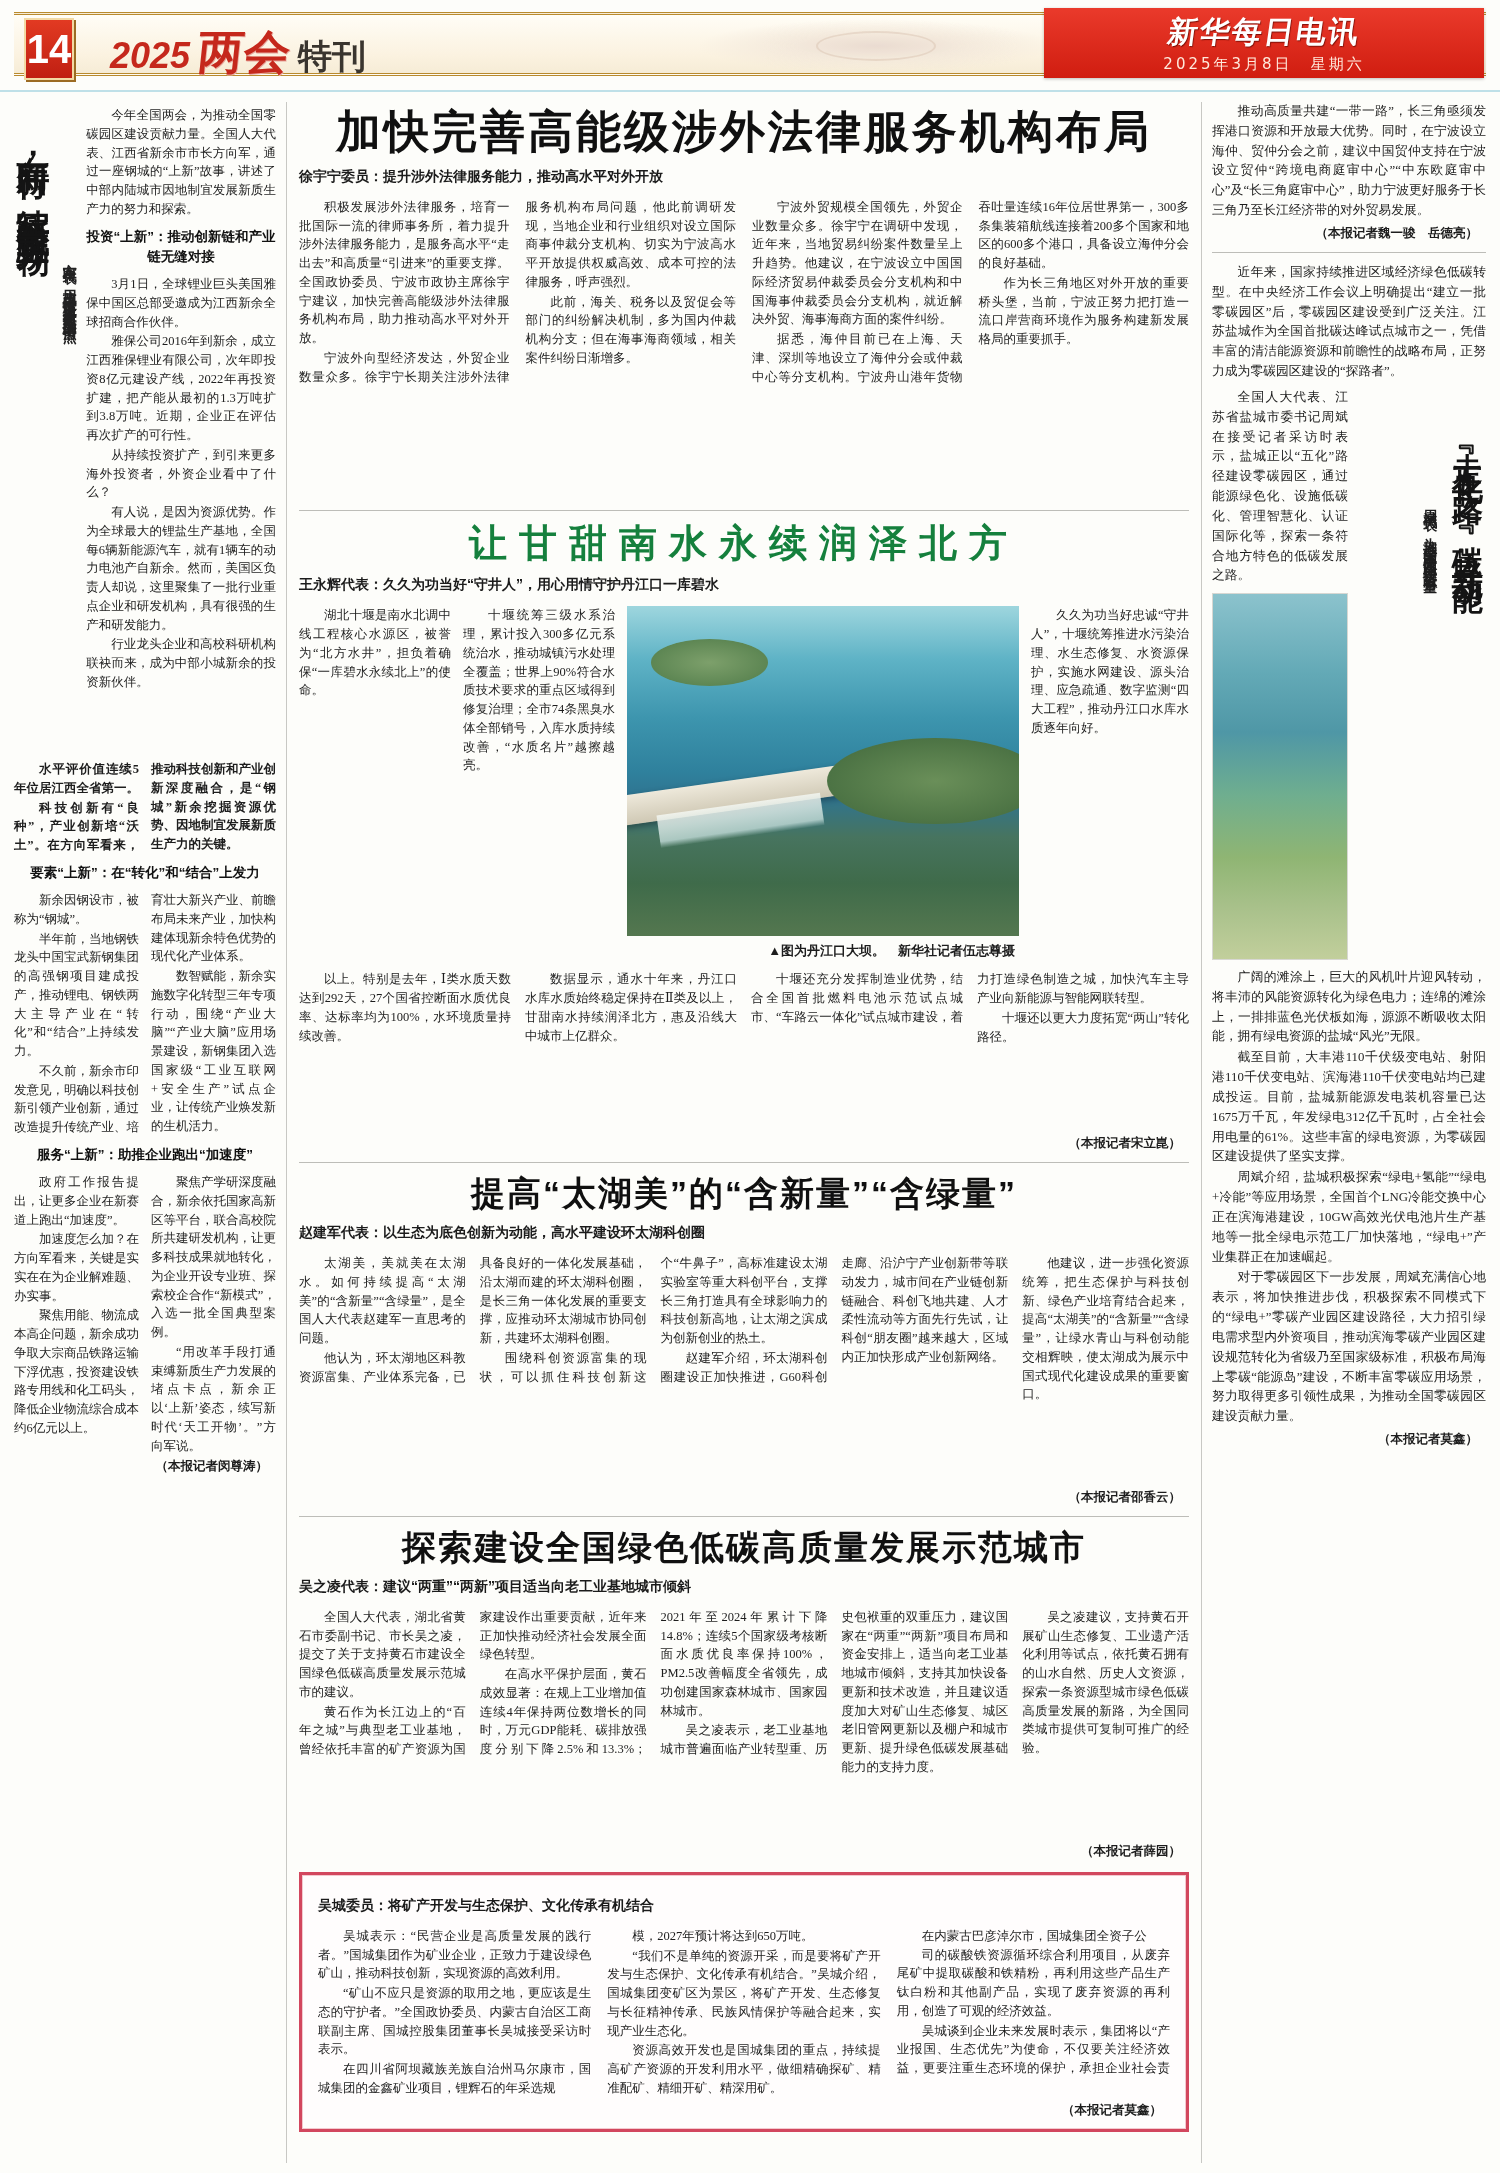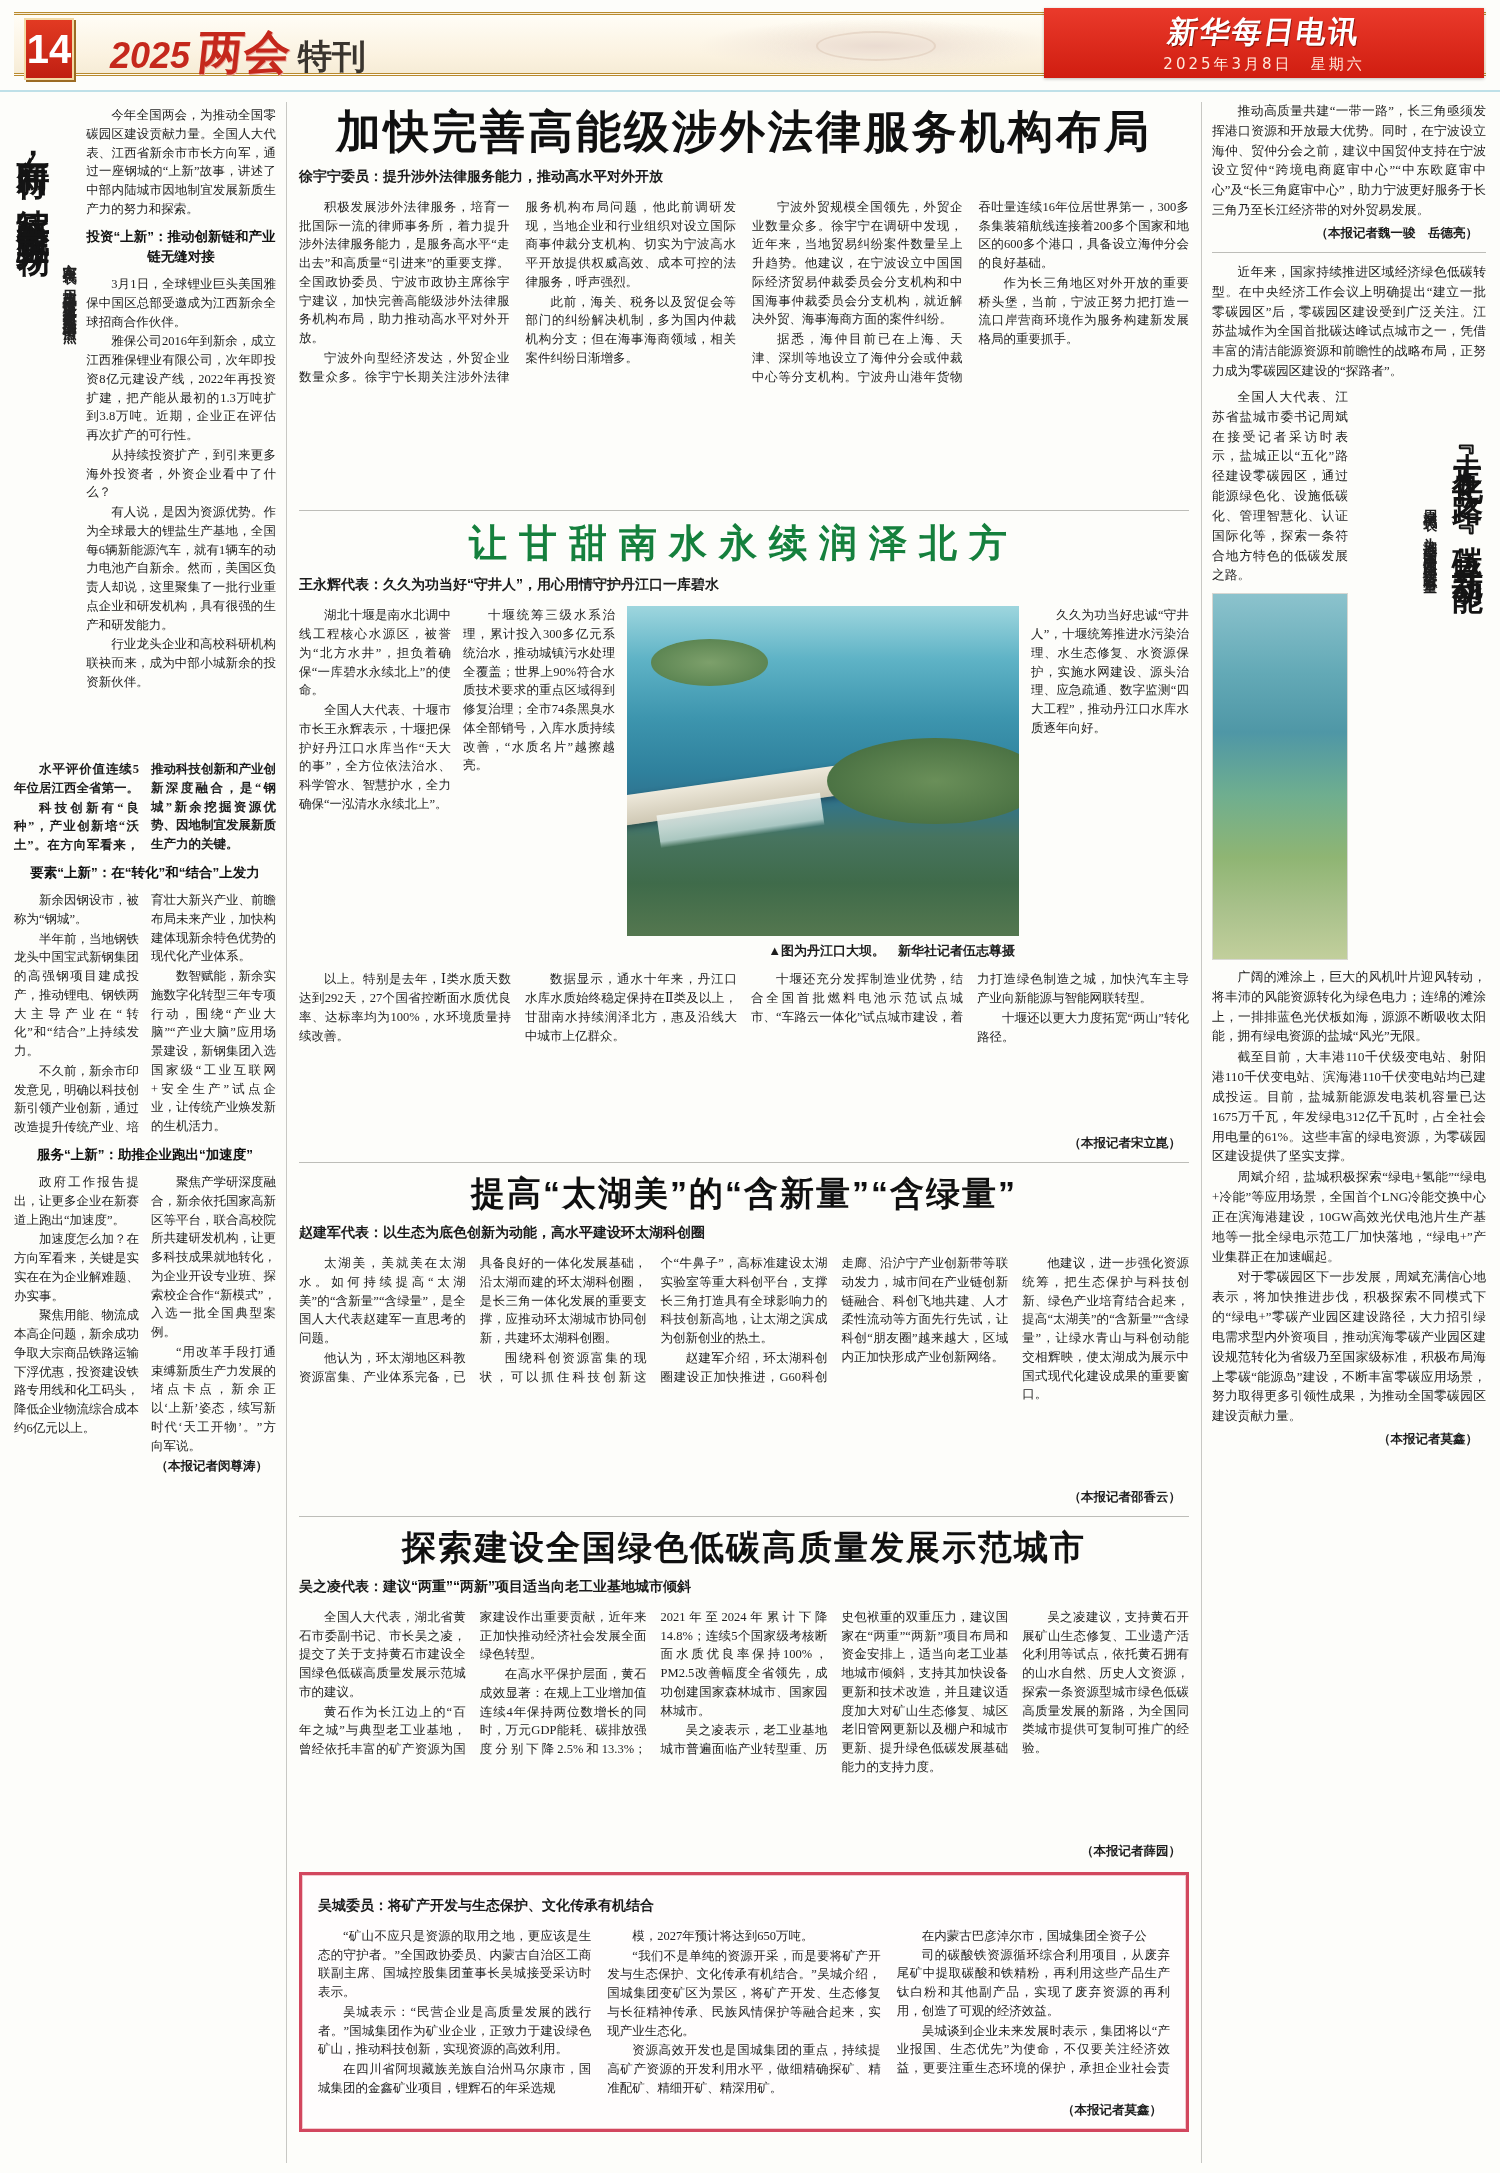--- a/index.html
+++ b/index.html
@@ -200,21 +200,20 @@
       </div>
 
       <div class="h-divider"></div>
 
       <div>
         <div class="headline-l">让甘甜南水永续润泽北方</div>
         <div class="subhead">王永辉代表：久久为功当好“守井人”，用心用情守护丹江口一库碧水</div>
         <div class="water-grid">
           <div class="water-col bodytext">
               <p class="para">湖北十堰是南水北调中线工程核心水源区，被誉为“北方水井”，担负着确保“一库碧水永续北上”的使命。</p>
-              <p class="para">全国人大代表、十堰市市长王永辉表示，十堰把保护好丹江口水库当作“天大的事”，全方位依法治水、科学管水、智慧护水，全力确保“一泓清水永续北上”。</p>
             </div>
           <div class="water-col bodytext">
               <p class="para">十堰统筹三级水系治理，累计投入300多亿元系统治水，推动城镇污水处理全覆盖；世界上90%符合水质技术要求的重点区域得到修复治理；全市74条黑臭水体全部销号，入库水质持续改善，“水质名片”越擦越亮。</p>
             </div>
           <div class="photo-wrap">
             <div class="photo-dam">
               <div class="island"></div>
               <div class="dam-wall"></div>
               <div class="spill"></div>
               <div class="shore"></div>
@@ -261,22 +260,22 @@
             <p class="para">吴之凌表示，老工业基地城市普遍面临产业转型重、历史包袱重的双重压力，建议国家在“两重”“两新”项目布局和资金安排上，适当向老工业基地城市倾斜，支持其加快设备更新和技术改造，并且建议适度加大对矿山生态修复、城区老旧管网更新以及棚户和城市更新、提升绿色低碳发展基础能力的支持力度。</p>
             <p class="para">吴之凌建议，支持黄石开展矿山生态修复、工业遗产活化利用等试点，依托黄石拥有的山水自然、历史人文资源，探索一条资源型城市绿色低碳高质量发展的新路，为全国同类城市提供可复制可推广的经验。</p>
           </div>
         <div class="byline">（本报记者薛园）</div>
       </div>
 
       <div class="red-box">
         <div class="subhead">吴城委员：将矿产开发与生态保护、文化传承有机结合</div>
         <div class="cols3 bodytext">
           <div>
+              <p class="para">吴城表示：“民营企业是高质量发展的践行者。”国城集团作为矿业企业，正致力于建设绿色矿山，推动科技创新，实现资源的高效利用。</p>
               <p class="para">“矿山不应只是资源的取用之地，更应该是生态的守护者。”全国政协委员、内蒙古自治区工商联副主席、国城控股集团董事长吴城接受采访时表示。</p>
-              <p class="para">吴城表示：“民营企业是高质量发展的践行者。”国城集团作为矿业企业，正致力于建设绿色矿山，推动科技创新，实现资源的高效利用。</p>
               <p class="para">在四川省阿坝藏族羌族自治州马尔康市，国城集团的金鑫矿业项目，锂辉石的年采选规</p>
             </div>
           <div>
               <p class="para">模，2027年预计将达到650万吨。</p>
               <p class="para">“我们不是单纯的资源开采，而是要将矿产开发与生态保护、文化传承有机结合。”吴城介绍，国城集团变矿区为景区，将矿产开发、生态修复与长征精神传承、民族风情保护等融合起来，实现产业生态化。</p>
               <p class="para">资源高效开发也是国城集团的重点，持续提高矿产资源的开发利用水平，做细精确探矿、精准配矿、精细开矿、精深用矿。</p>
               <p class="para">在内蒙古巴彦淖尔市，国城集团全资子公</p>
             </div>
           <div>
               <p class="para">司的碳酸铁资源循环综合利用项目，从废弃尾矿中提取碳酸和铁精粉，再利用这些产品生产钛白粉和其他副产品，实现了废弃资源的再利用，创造了可观的经济效益。</p>

